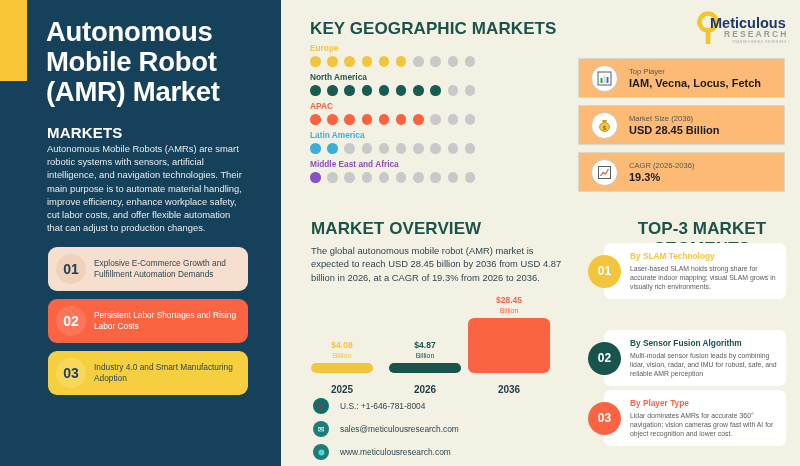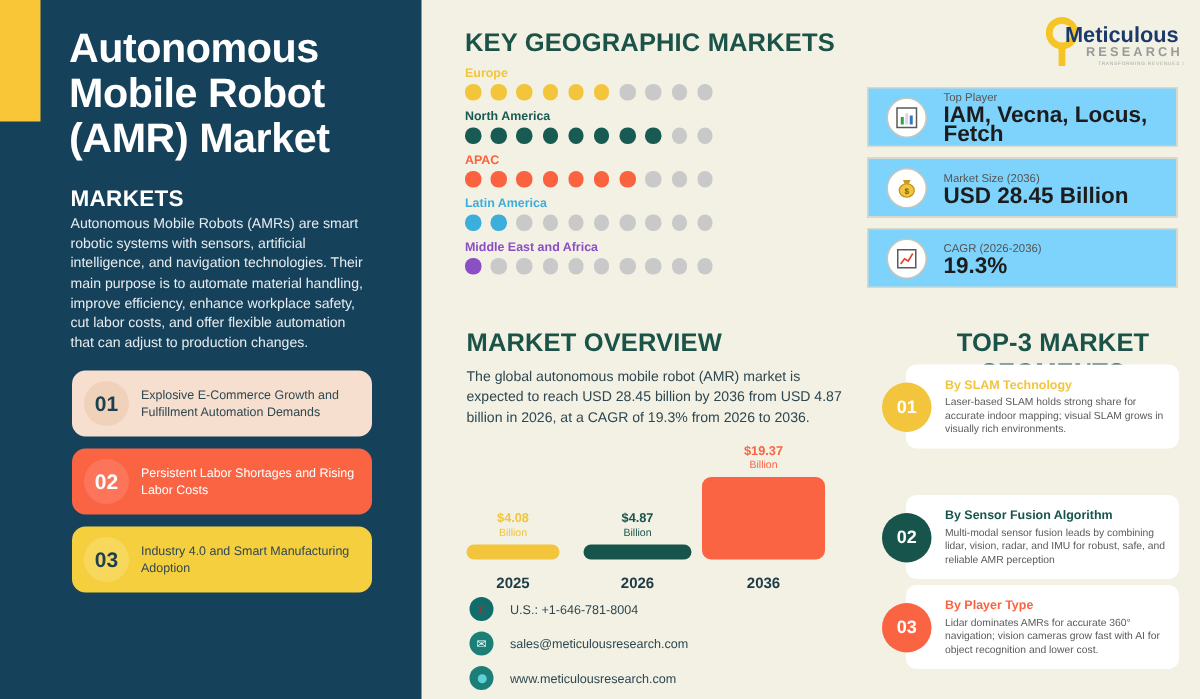--- a/index.html
+++ b/index.html
@@ -97,34 +97,34 @@
     width: 16px; height: 16px; border-radius: 50%; background: #1B7F78;
     display: flex; align-items: center; justify-content: center;
     color: #fff; font-size: 8px; flex: 0 0 16px;
   }
   #ic-phone { background: #116D6B; color: #B03030; }
   .contact-tx { font-size: 8.4px; color: #2E4750; margin-left: 11px; }
 
   
   .stat-card {
     position: absolute; left: 578px; width: 207px; height: 40px;
-    background: #7dd3fc; border: 1px solid #D9D8CD;
+    background: #fdba74; border: 1px solid #D9D8CD;
     display: flex; align-items: center;
   }
   #stat-1 { top: 58px; }
   #stat-2 { top: 105px; }
   #stat-3 { top: 152px; }
   .stat-ic {
     width: 27px; height: 27px; margin-left: 12px; flex: 0 0 27px;
     border-radius: 50%; border: 1px solid #C7C6BA; background: #FFFFFF;
     display: flex; align-items: center; justify-content: center;
   }
   .stat-body { margin-left: 11px; }
   .stat-k { font-size: 7.6px; color: #555; line-height: 10px; }
-  .stat-v { font-size: 15px; font-weight: bold; color: #1C1C1C; line-height: 13px; }
+  .stat-v { font-size: 11px; font-weight: bold; color: #1C1C1C; line-height: 13px; }
 
   
   .seg-card {
     position: absolute; left: 604px; width: 182px; height: 56px;
     background: #FFFFFF; border-radius: 7px; display: flex; align-items: center;
   }
   #seg-1 { top: 243px; }
   #seg-2 { top: 330px; }
   #seg-3 { top: 390px; }
   .seg-badge {
@@ -308,21 +308,21 @@
         <div class="bar-lbl" style="bottom: 13px; color: rgb(242, 197, 61);"><span>$4.08</span><span class="unit">Billion</span></div>
         <div class="bar" style="height: 10px; background: rgb(242, 197, 61);"></div>
       </div>
       <div class="bar-year" style="left: 0px; width: 62px; position: absolute;">2025</div>
       <div class="bar-col" style="left: 78px; width: 72px;">
         <div class="bar-lbl" style="bottom: 13px; color: rgb(23, 84, 76);"><span>$4.87</span><span class="unit">Billion</span></div>
         <div class="bar" style="height: 10px; background: rgb(23, 84, 76);"></div>
       </div>
       <div class="bar-year" style="left: 78px; width: 72px; position: absolute;">2026</div>
       <div class="bar-col" style="left: 157px; width: 82px;">
-        <div class="bar-lbl" style="bottom: 58px; color: rgb(251, 100, 67);"><span>$19.37</span><span class="unit">Billion</span></div>
+        <div class="bar-lbl" style="bottom: 58px; color: rgb(251, 100, 67);"><span>$28.45</span><span class="unit">Billion</span></div>
         <div class="bar" style="height: 55px; background: rgb(251, 100, 67);"></div>
       </div>
       <div class="bar-year" style="left: 157px; width: 82px; position: absolute;">2036</div>
     </div>
 
   <div id="contact">
     <div class="contact-row">
       <div class="contact-ic" id="ic-phone">✆</div>
       <div class="contact-tx">U.S.: +1-646-781-8004</div>
     </div>

